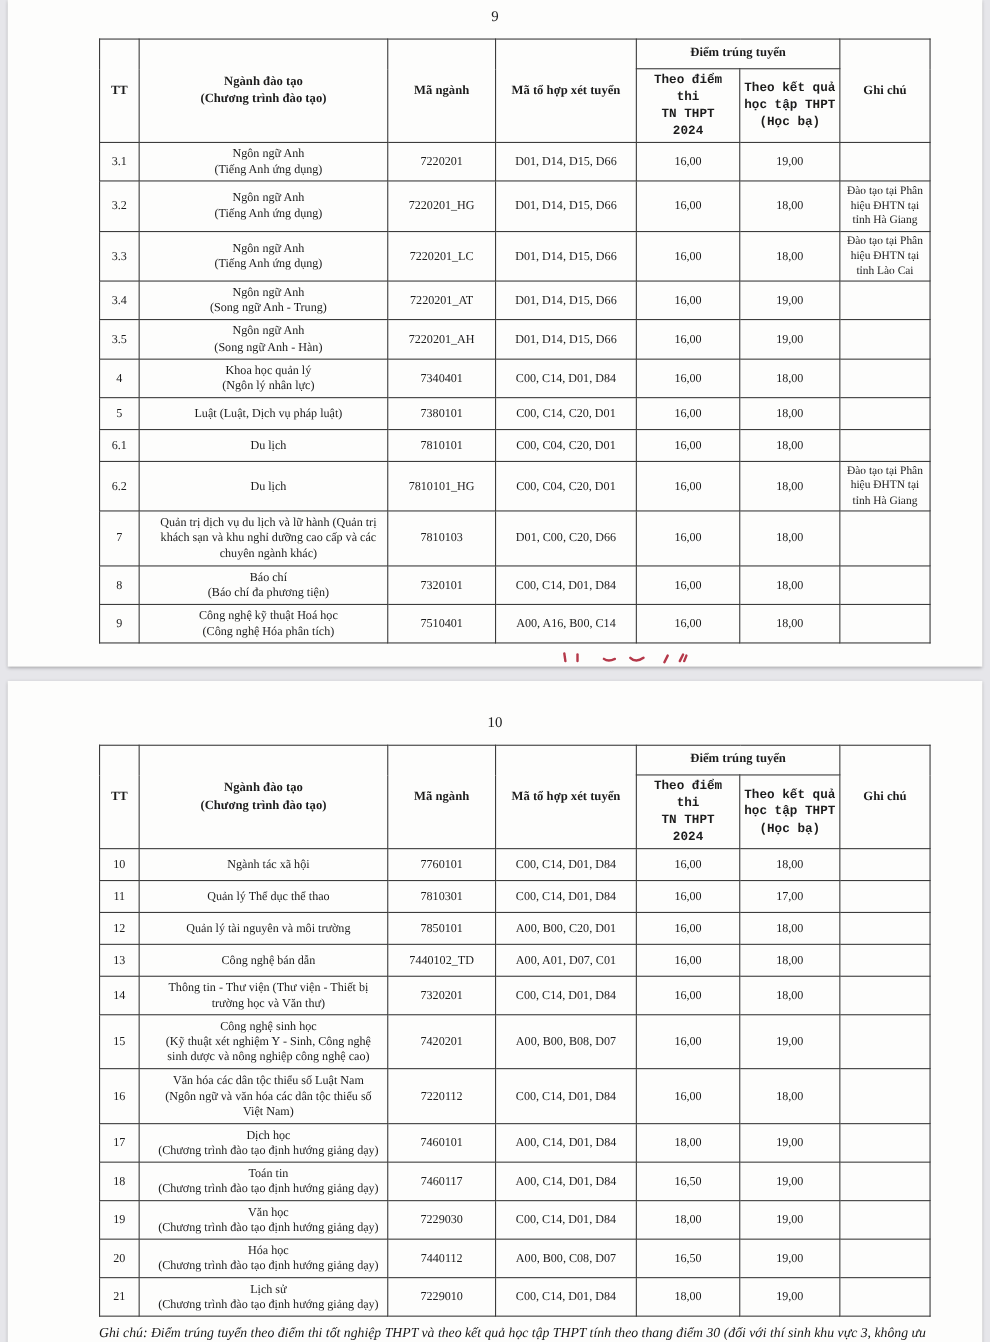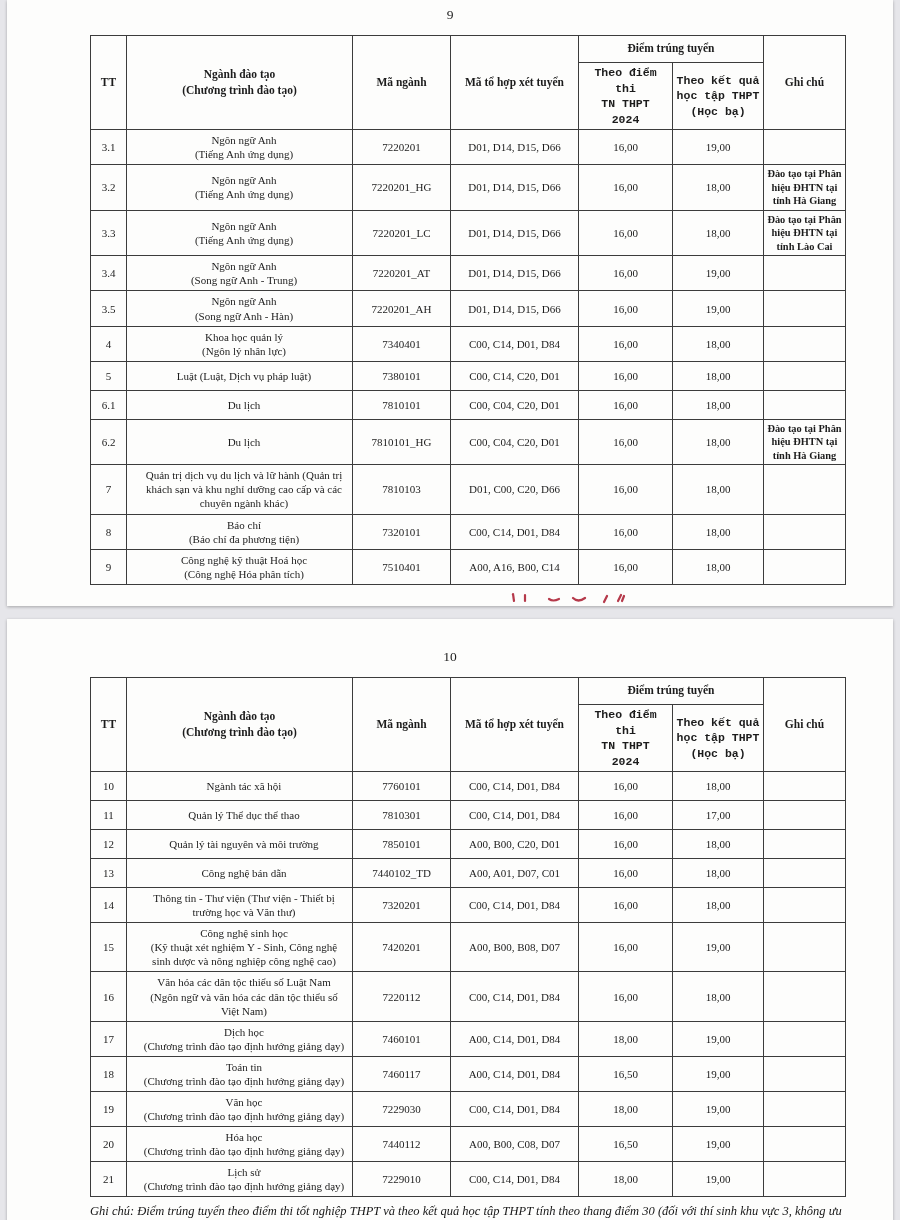--- a/index.html
+++ b/index.html
@@ -54,21 +54,20 @@
   }
   .score-table tbody td.c-name{
     text-align:center;
     padding-left:14px;
     padding-right:5px;
   }
   .score-table tbody td.c-note{
     font-size:10.4px;
     line-height:1.3;
     padding:2px 3px;
-    font-weight:bold;
   }
   
   col.w-tt{width:36px;}
   col.w-name{width:226px;}
   col.w-code{width:98px;}
   col.w-combo{width:128px;}
   col.w-s1{width:94px;}
   col.w-s2{width:91px;}
   col.w-note{width:82px;}
 

